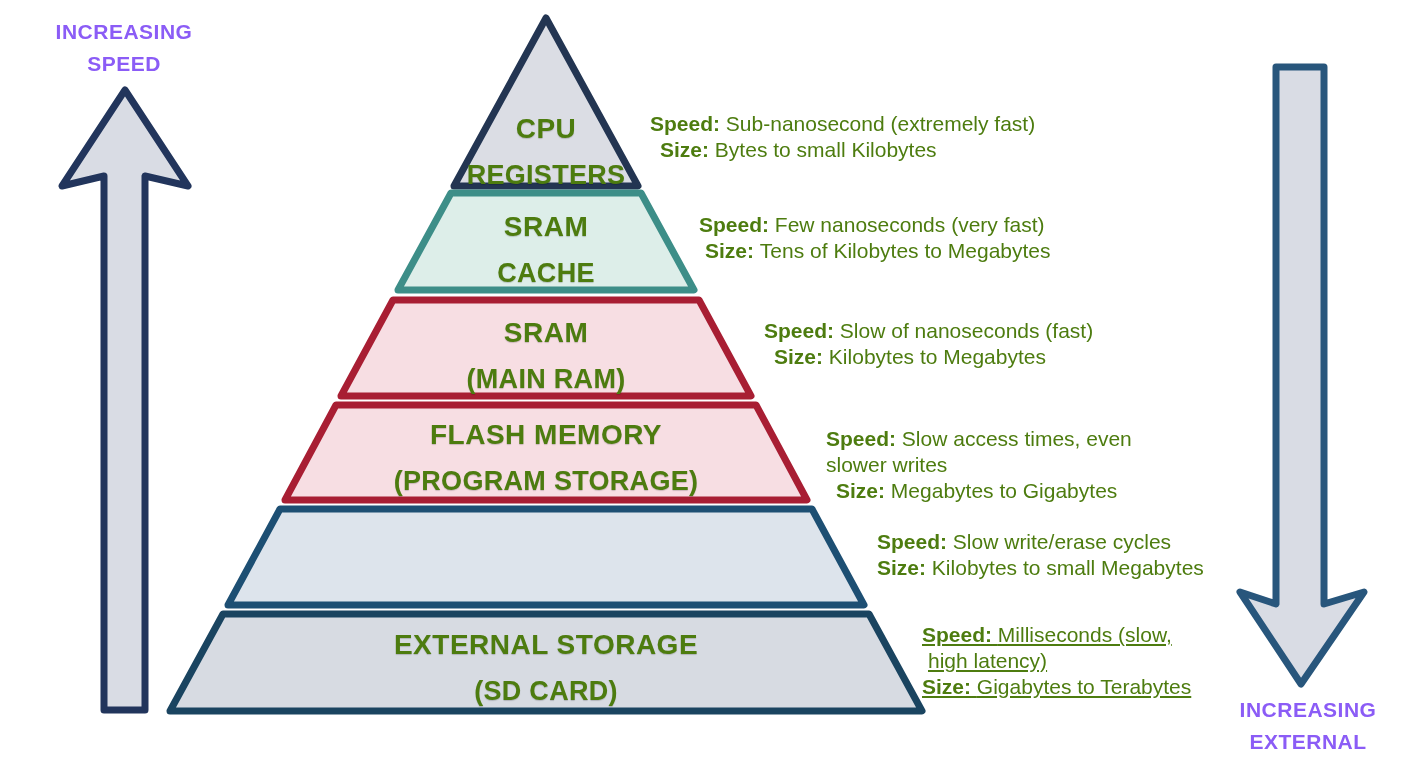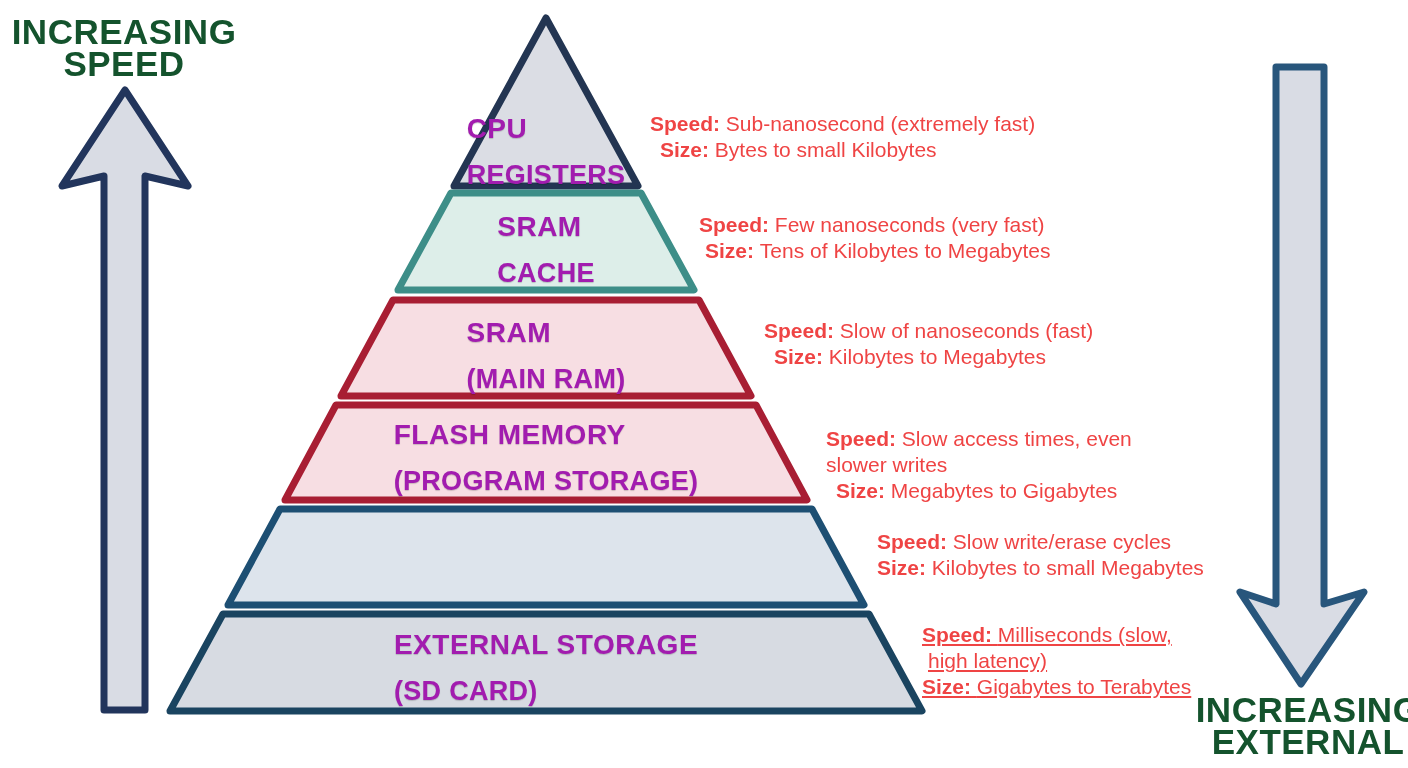--- a/index.html
+++ b/index.html
@@ -15,39 +15,39 @@
   .shape-mainram  {fill:var(--fill-pink);  stroke:var(--crimson);}
   .shape-flash    {fill:var(--fill-pink);  stroke:var(--crimson);}
   .shape-eeprom   {fill:var(--fill-blue);  stroke:var(--steel);}
   .shape-external {fill:var(--fill-gray2); stroke:var(--steel-dark);}
   .shape-arrow-left {fill:var(--arrow-fill);stroke:var(--arrow-left-border);}
   .shape-arrow-right{fill:var(--arrow-fill);stroke:var(--arrow-right-border);}
   svg.shapes polygon{stroke-width:7;stroke-linejoin:round;}
 
   
   .level-label{
-    position:absolute;transform:translateX(-50%);text-align:left;
-    font-weight:700;color:#a21caf;line-height:30px;white-space:nowrap;
+    position:absolute;transform:translateX(-50%);text-align:center;
+    font-weight:700;color:#4d7c0f;line-height:30px;white-space:nowrap;
     text-shadow:0 1px 1px rgba(0,0,0,0.18);
   }
   .level-label .l1{font-size:28px;letter-spacing:0.5px;}
   .level-label .l2{font-size:27px;letter-spacing:0.3px;margin-top:16px;}
 
   
-  .ann{position:absolute;font-size:21px;line-height:26px;color:#ef4444;white-space:nowrap;}
+  .ann{position:absolute;font-size:21px;line-height:26px;color:#4d7c0f;white-space:nowrap;}
   .ann .lbl{font-weight:700;}
   .ann .lbl::after{content:" ";}
   .ann .indent{padding-left:10px;}
   .ann .indent-sm{padding-left:6px;}
 
   
   .side-title{
     position:absolute;transform:translateX(-50%);text-align:center;
-    font-weight:700;font-size:35px;line-height:32px;letter-spacing:0.5px;
-    color:#14532d;white-space:nowrap;
+    font-weight:700;font-size:21px;line-height:32px;letter-spacing:0.5px;
+    color:#8b5cf6;white-space:nowrap;
   }
 </style>
 </head>
 <body>
 
 <div class="canvas">
 
   <svg class="shapes" viewBox="0 0 1408 768" aria-hidden="true">
 
     <polygon class="shape-arrow-left" points="125,90 188,186 145,176 145,710 104,710 104,176 62,186"></polygon>

